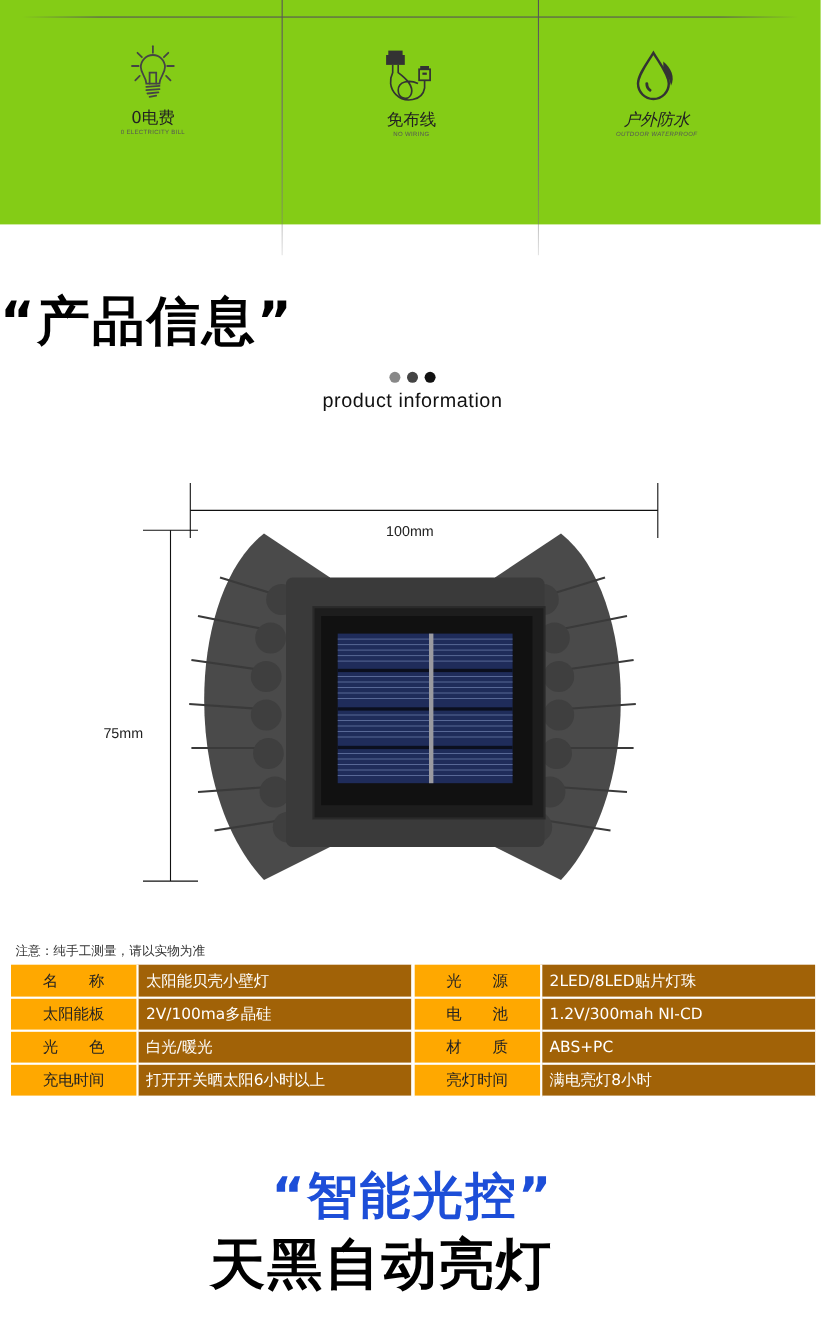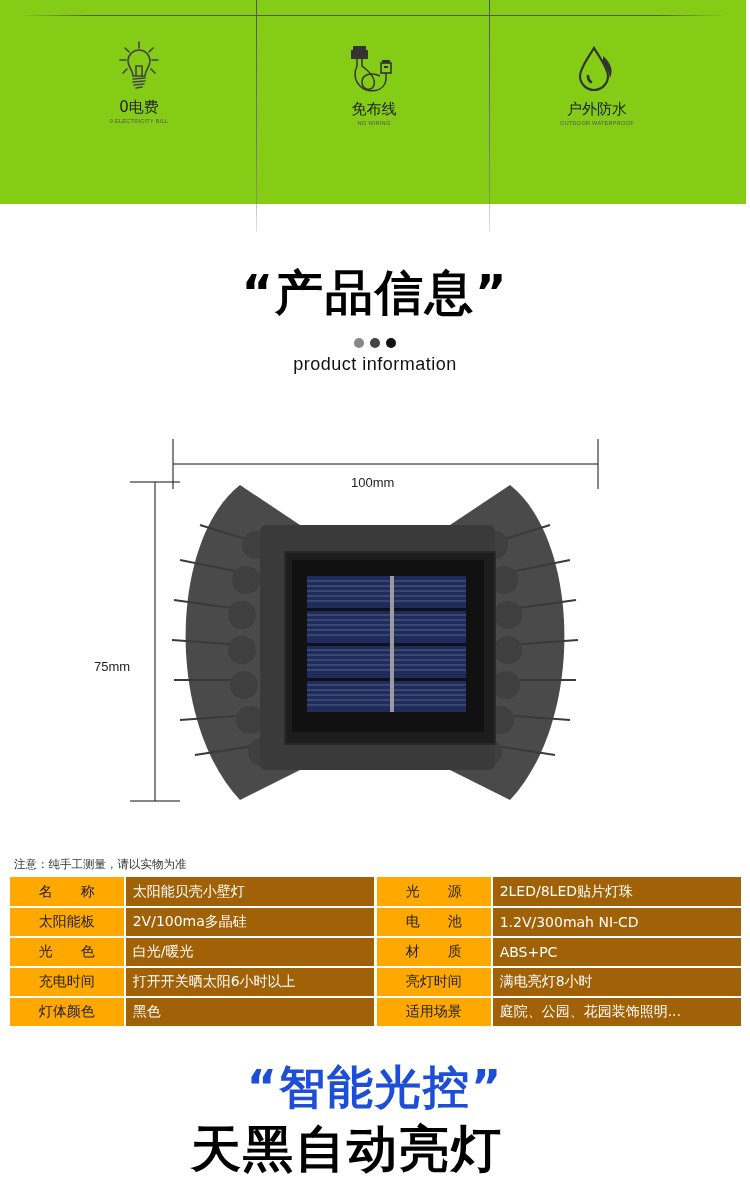--- a/index.html
+++ b/index.html
@@ -4,21 +4,21 @@
 <style>
   * { margin:0; padding:0; box-sizing:border-box; }
   body { width:750px; height:1200px; background:#fff; font-family:"DejaVu Sans","Liberation Sans",sans-serif; position:relative; overflow:hidden; }
   .features { position:absolute; left:0; top:0; width:746px; height:204px; background:#84cc16; }
   .hline { position:absolute; left:20px; right:20px; top:15px; height:1px; background:linear-gradient(to right, rgba(80,80,80,0), #555 10%, #555 90%, rgba(80,80,80,0)); }
   .vline { position:absolute; top:0; width:1px; height:232px; background:linear-gradient(to bottom,#555 0%,#777 60%,rgba(120,120,120,0.2) 100%); }
   .feat { position:absolute; top:40px; width:160px; text-align:center; }
   .feat svg { display:block; margin:0 auto; }
   .feat .cn { font-size:15px; color:#222; margin-top:6px; line-height:18px; }
   .feat .en { font-size:5.5px; color:#555; letter-spacing:0.3px; margin-top:2px; font-family:"Liberation Sans",sans-serif; }
-  .title1 { position:absolute; left:0; width:750px; top:262px; text-align:center; font-size:48px; font-weight:bold; color:#000; letter-spacing:2px; line-height:60px; font-family:"DejaVu Sans",sans-serif; }
+  .title1 { position:absolute; left:0; width:750px; top:262px; font-size:48px; font-weight:bold; color:#000; letter-spacing:2px; line-height:60px; font-family:"DejaVu Sans",sans-serif; }
   .dots { position:absolute; left:0; width:750px; text-align:center; }
   .dot { display:inline-block; width:10px; height:10px; border-radius:50%; margin:0 3px; }
   .subtitle { position:absolute; left:0; width:750px; top:354px; text-align:center; font-size:18px; color:#111; font-family:"Liberation Sans",sans-serif; letter-spacing:0.5px; }
   .dim-text { position:absolute; font-size:13px; color:#222; font-family:"Liberation Sans",sans-serif;margin-top:32px; }
   .note { position:absolute; left:14px; top:857px; font-size:11.5px; color:#333; }
   table.spec { position:absolute; left:10px; top:877px; border-collapse:collapse; width:731px; }
   table.spec td { height:30px; font-size:14px; padding:0; border-bottom:2px solid #fff; }
   td.lab { background:#ffa800; color:#222; width:115px; text-align:center; border-right:2px solid #fff; }
   td.val { background:#a16207; color:#fff; padding-left:7px !important; width:250px; }
   td.gap { width:3px; background:#fff; }
@@ -66,21 +66,21 @@
       </g>
       <g stroke="#333" stroke-width="1.5" fill="none">
         <path d="M13 19 L13 26 C 10 32, 10 40, 16 46 C 24 54, 40 52, 42 40 L42 33"></path>
         <path d="M18 19 L18 26 C 26 32, 32 38, 30 45 C 28 52, 18 50, 18 42 C 18 34, 28 32, 36 36"></path>
       </g>
     </svg>
     <div class="cn">免布线</div>
     <div class="en">NO WIRING</div>
   </div>
 
-  <div class="feat" style="left:517px;">
+  <div class="feat" style="left:517px;font-style:italic;">
     <svg width="50" height="54" viewBox="0 0 50 54">
       <path d="M31 16 C 38 22, 42 30, 38 38 C 37 32, 34 26, 31 24 Z" fill="#333"></path>
       <path d="M22 8 C 16 18, 8 28, 8 36 A 14 14 0 0 0 36 36 C 36 28, 28 18, 22 8 Z" fill="none" stroke="#333" stroke-width="2.2"></path>
       <path d="M16 36 C 16 39, 17 41, 19 42" stroke="#333" stroke-width="2.6" fill="none" stroke-linecap="round"></path>
     </svg>
     <div class="cn">户外防水</div>
     <div class="en">OUTDOOR WATERPROOF</div>
   </div>
 </div>
 
@@ -202,27 +202,20 @@
     <td class="lab">材　　质</td>
     <td class="val">ABS+PC</td>
   </tr>
   <tr>
     <td class="lab">充电时间</td>
     <td class="val">打开开关晒太阳6小时以上</td>
     <td class="gap"></td>
     <td class="lab">亮灯时间</td>
     <td class="val">满电亮灯8小时</td>
   </tr>
-  <tr>
-    <td class="lab">灯体颜色</td>
-    <td class="val">黑色</td>
-    <td class="gap"></td>
-    <td class="lab">适用场景</td>
-    <td class="val">庭院、公园、花园装饰照明...</td>
-  </tr>
 </tbody>
   </table>
 
 <div class="title2">“智能光控”</div>
 <div class="title3">天黑自动亮灯</div>
 <div class="dots" style="top:1195px;">
   
 </div>
 
 </body></html>

